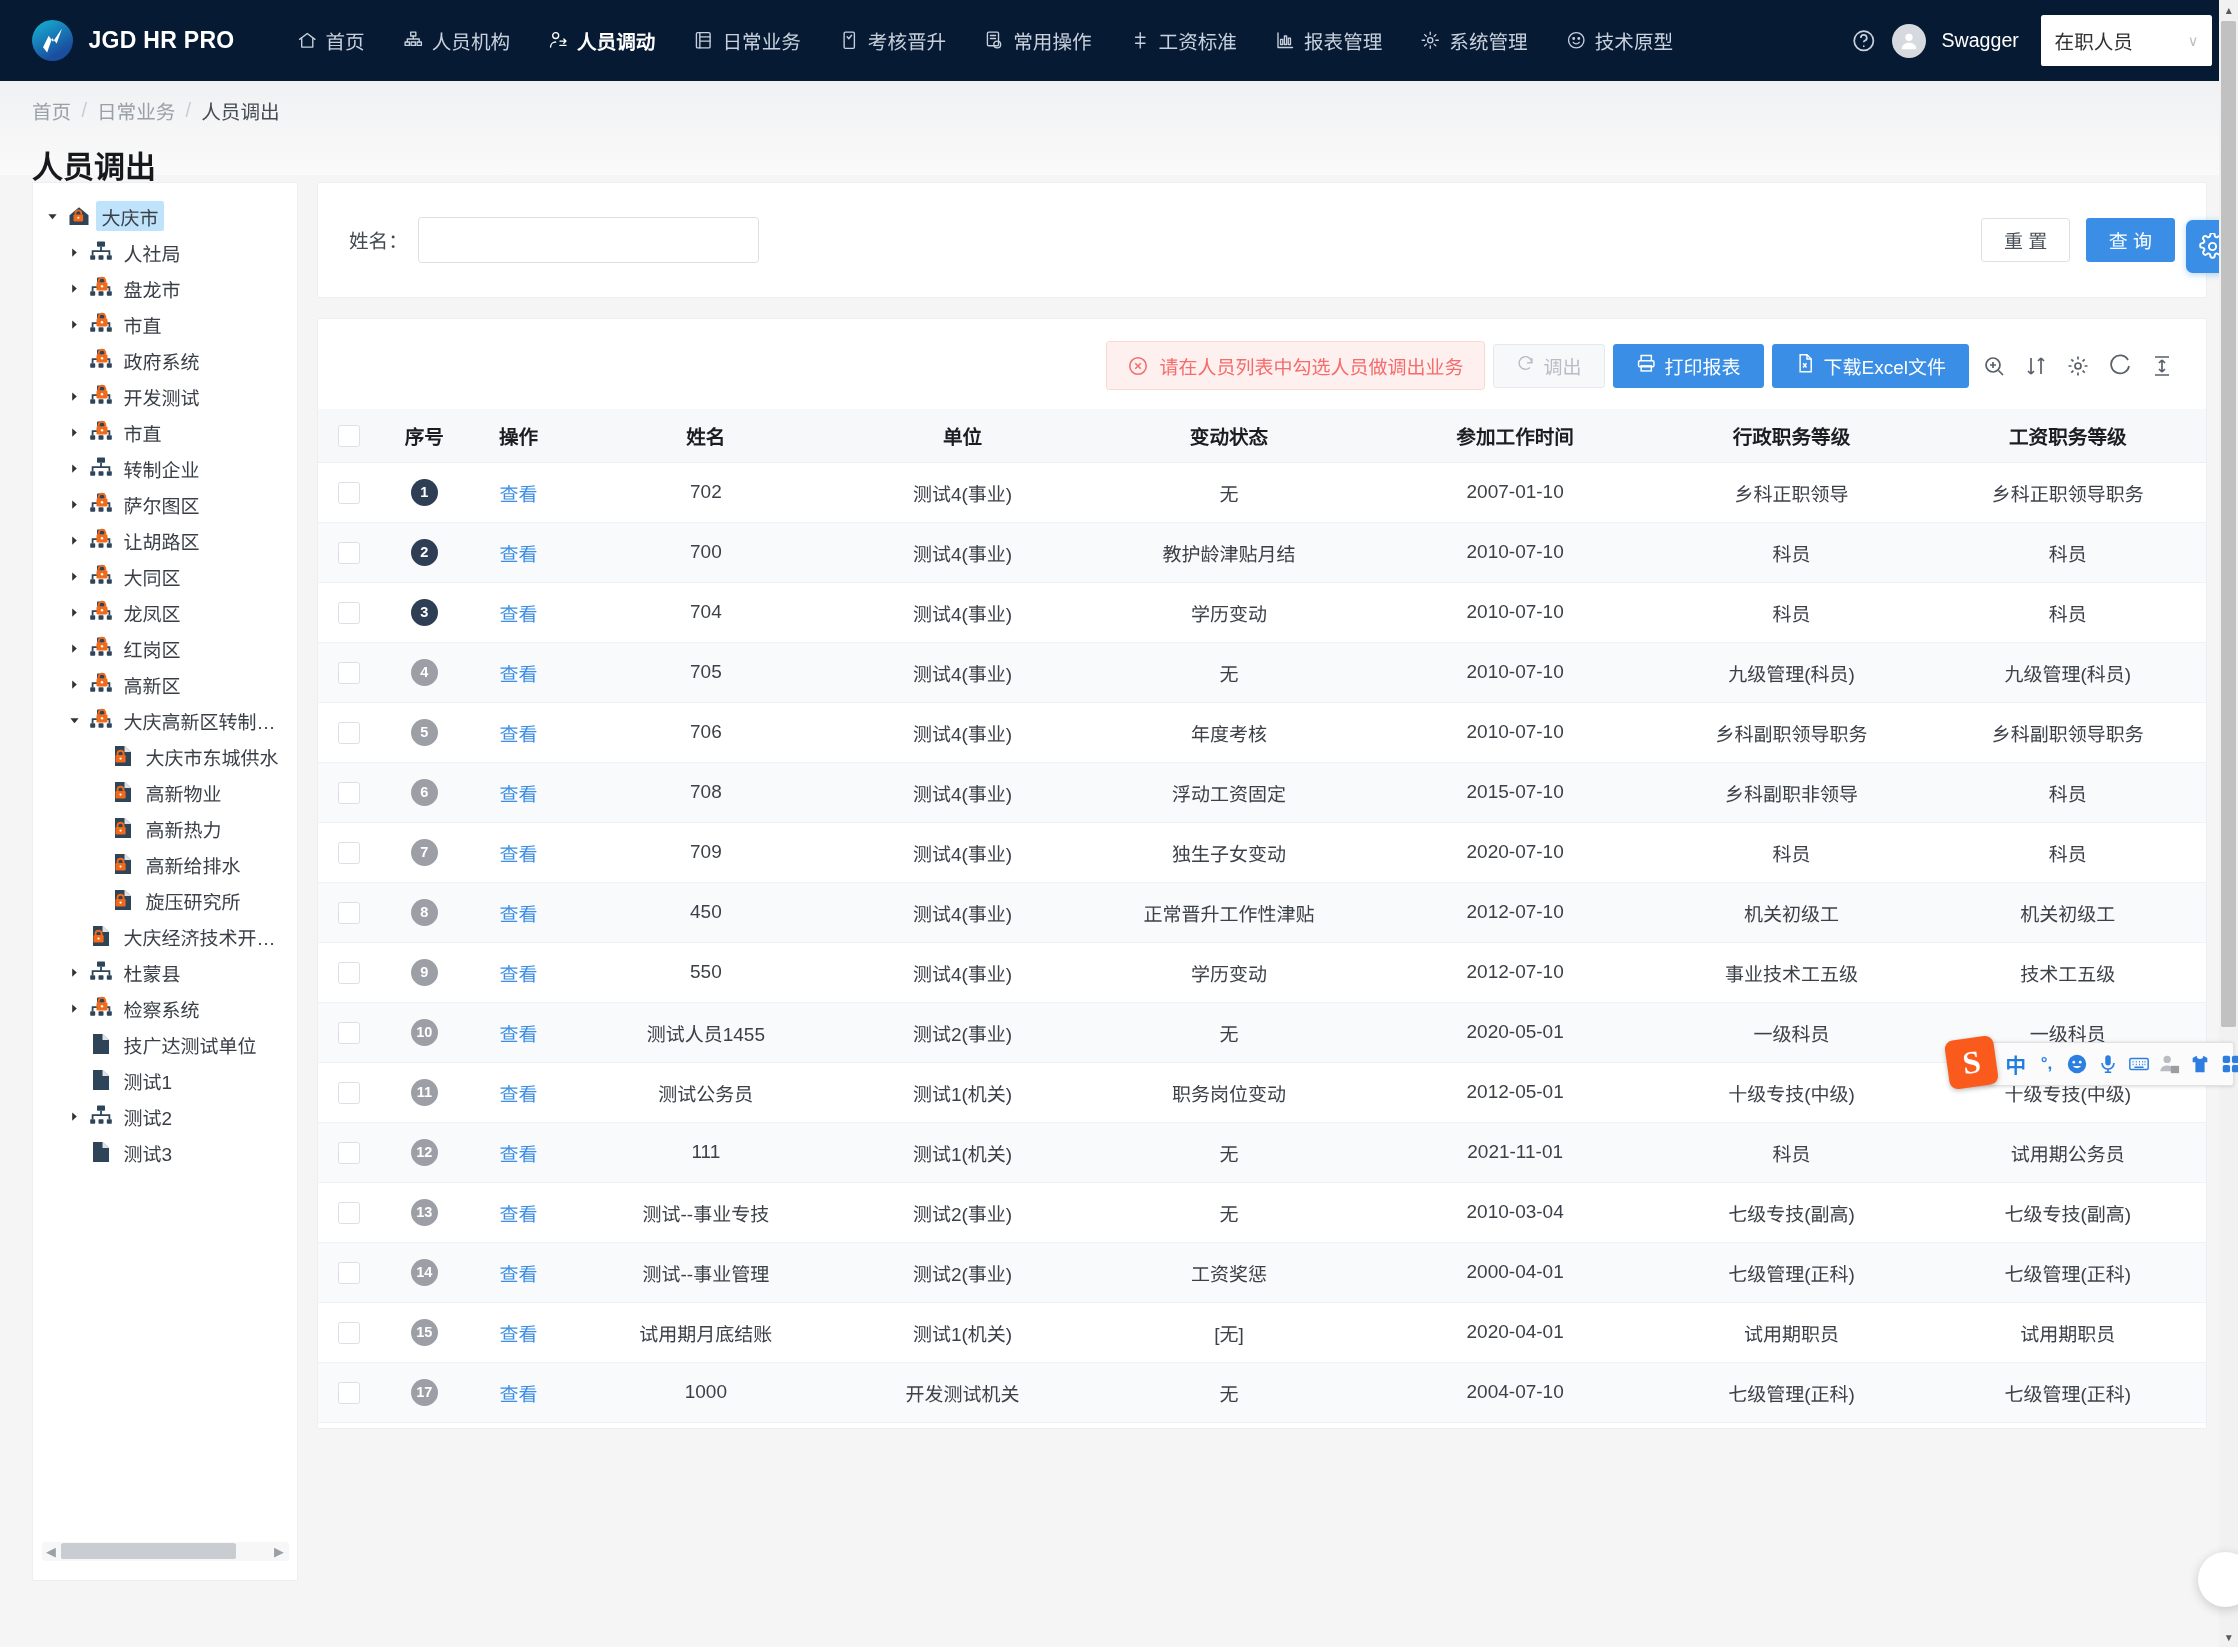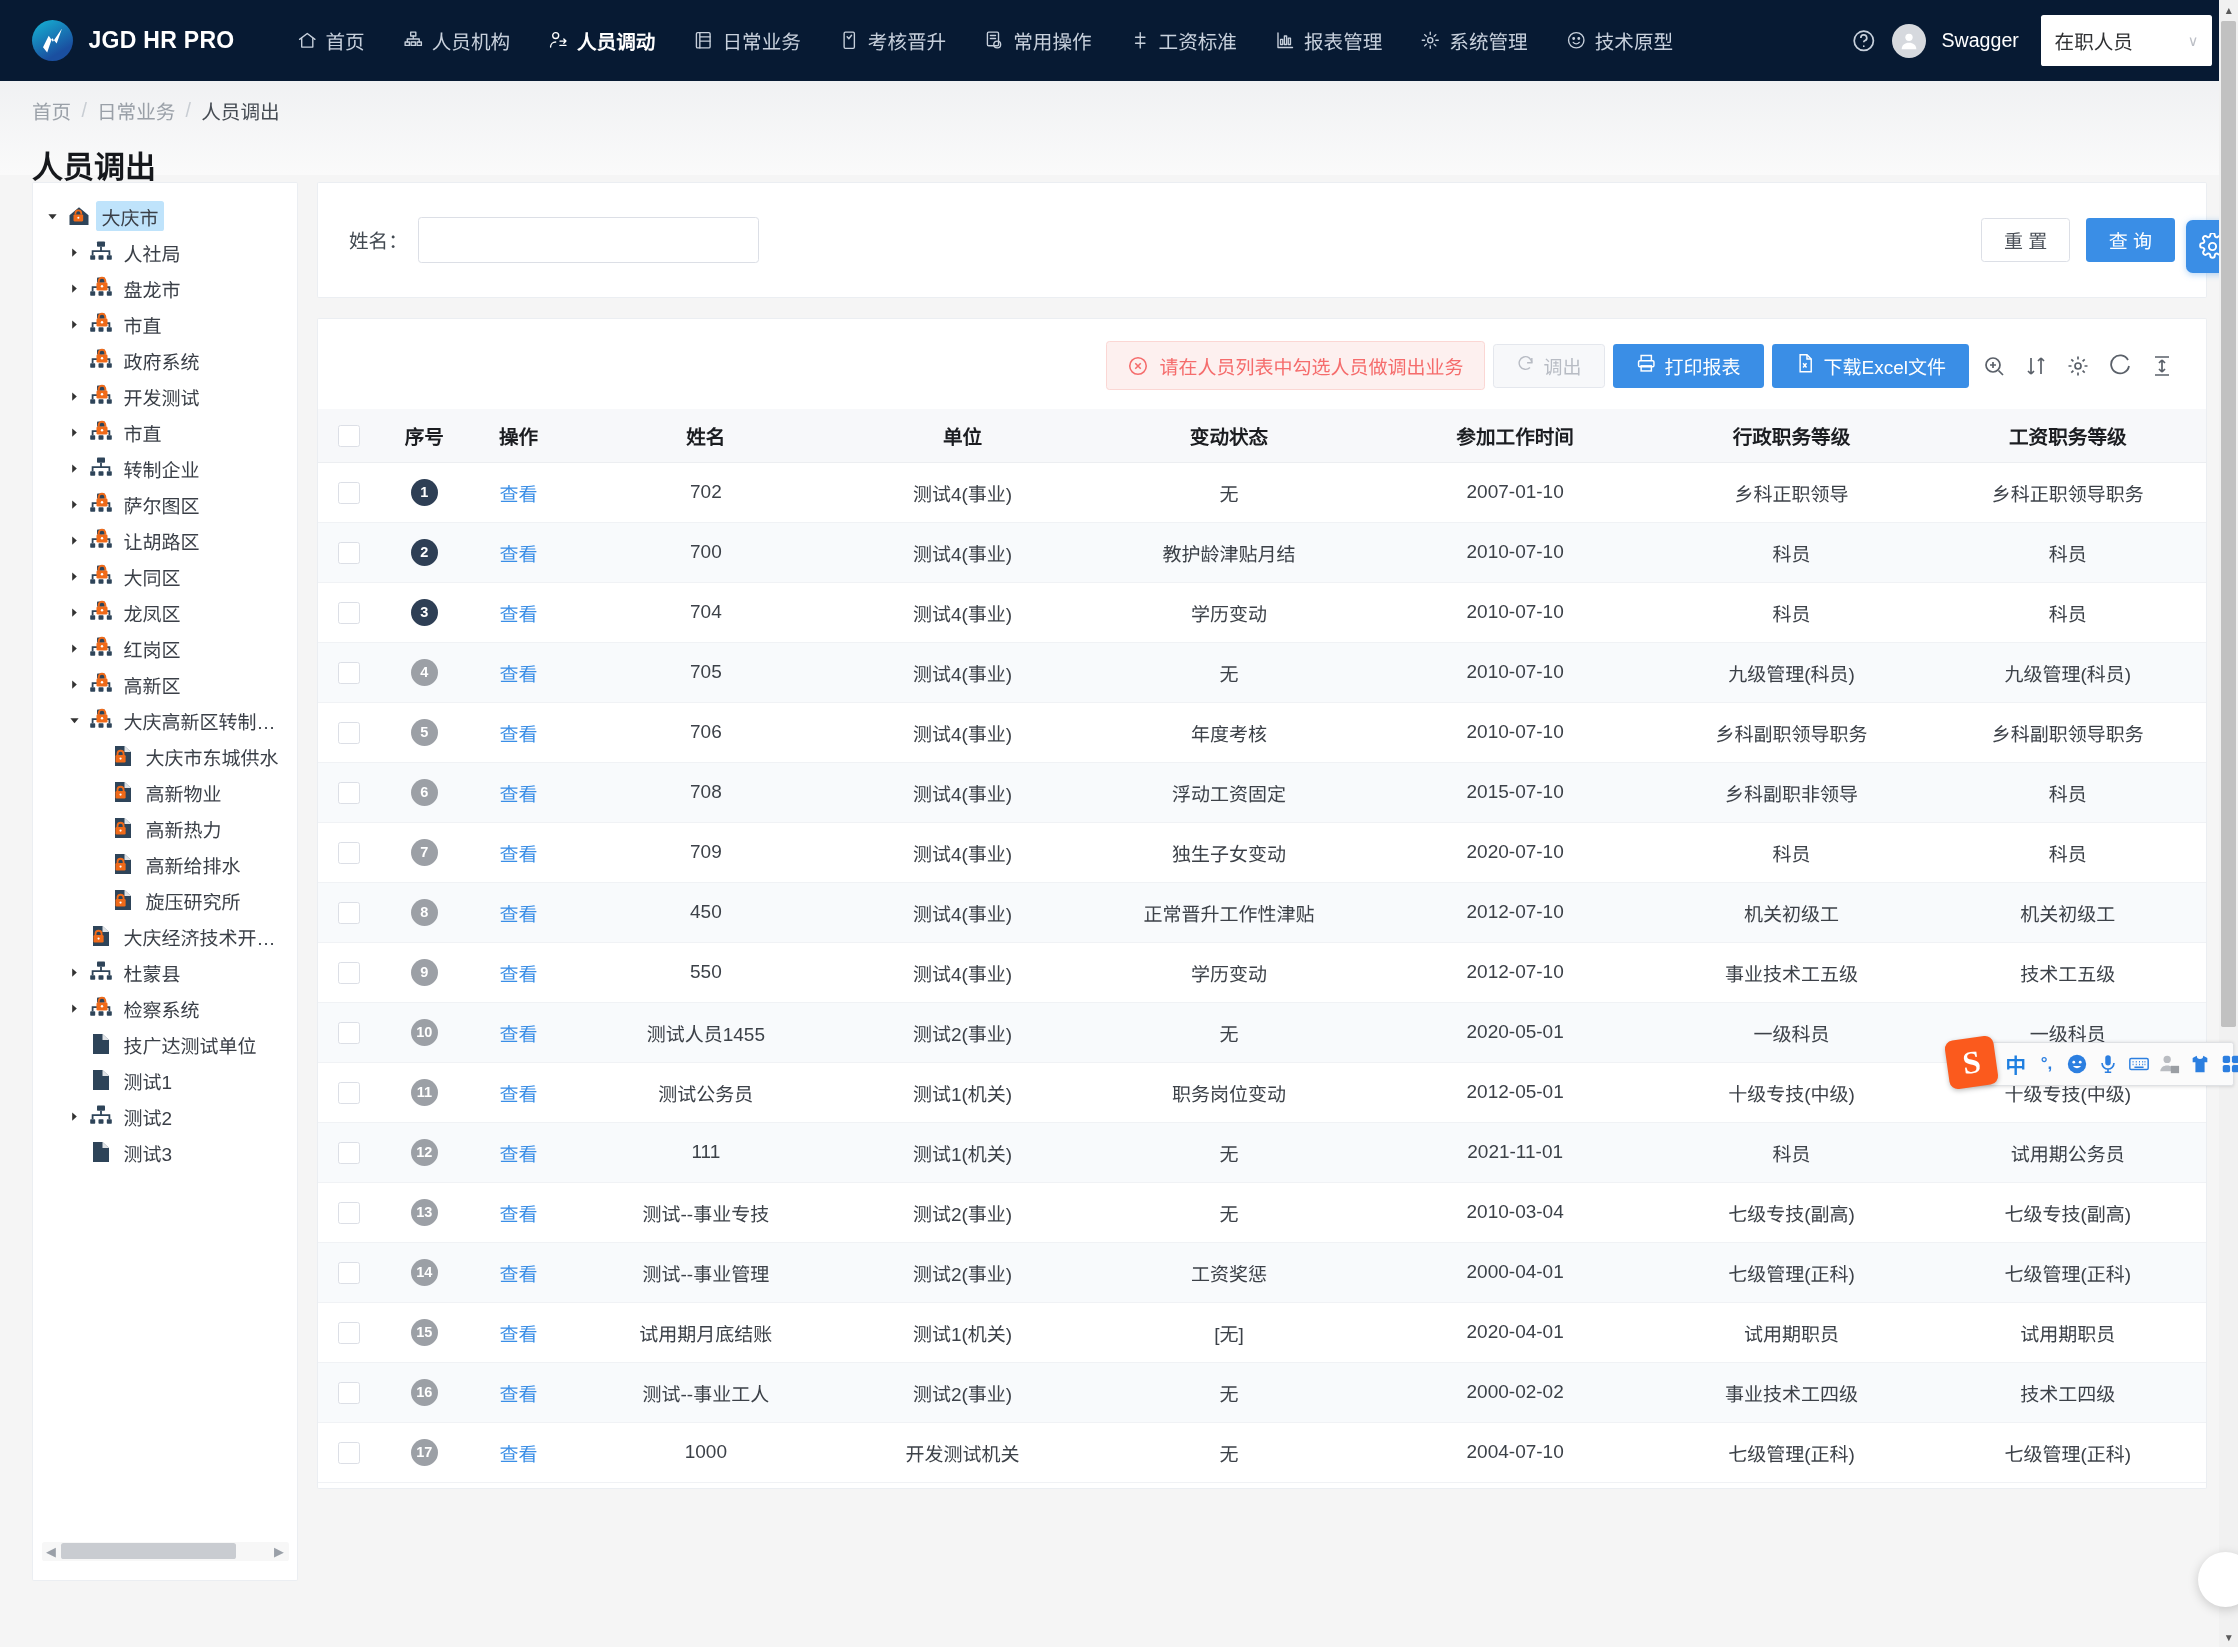--- a/index.html
+++ b/index.html
@@ -1125,31 +1125,20 @@
             <tr>
               <td class="col-chk"><span class="chk"></span></td>
               <td class="col-idx"><span class="idx-badge">15</span></td>
               <td class="col-op"><span class="opview">查看</span></td>
               <td class="col-name left">试用期月底结账</td>
               <td class="col-unit left">测试1(机关)</td>
               <td class="col-status left">[无]</td>
               <td class="col-date left">2020-04-01</td>
               <td class="col-admin left">试用期职员</td>
               <td class="col-pay left">试用期职员</td>
-            </tr>
-            <tr>
-              <td class="col-chk"><span class="chk"></span></td>
-              <td class="col-idx"><span class="idx-badge">16</span></td>
-              <td class="col-op"><span class="opview">查看</span></td>
-              <td class="col-name left">测试--事业工人</td>
-              <td class="col-unit left">测试2(事业)</td>
-              <td class="col-status left">无</td>
-              <td class="col-date left">2000-02-02</td>
-              <td class="col-admin left">事业技术工四级</td>
-              <td class="col-pay left">技术工四级</td>
             </tr>
             <tr>
               <td class="col-chk"><span class="chk"></span></td>
               <td class="col-idx"><span class="idx-badge">17</span></td>
               <td class="col-op"><span class="opview">查看</span></td>
               <td class="col-name left">1000</td>
               <td class="col-unit left">开发测试机关</td>
               <td class="col-status left">无</td>
               <td class="col-date left">2004-07-10</td>
               <td class="col-admin left">七级管理(正科)</td>

